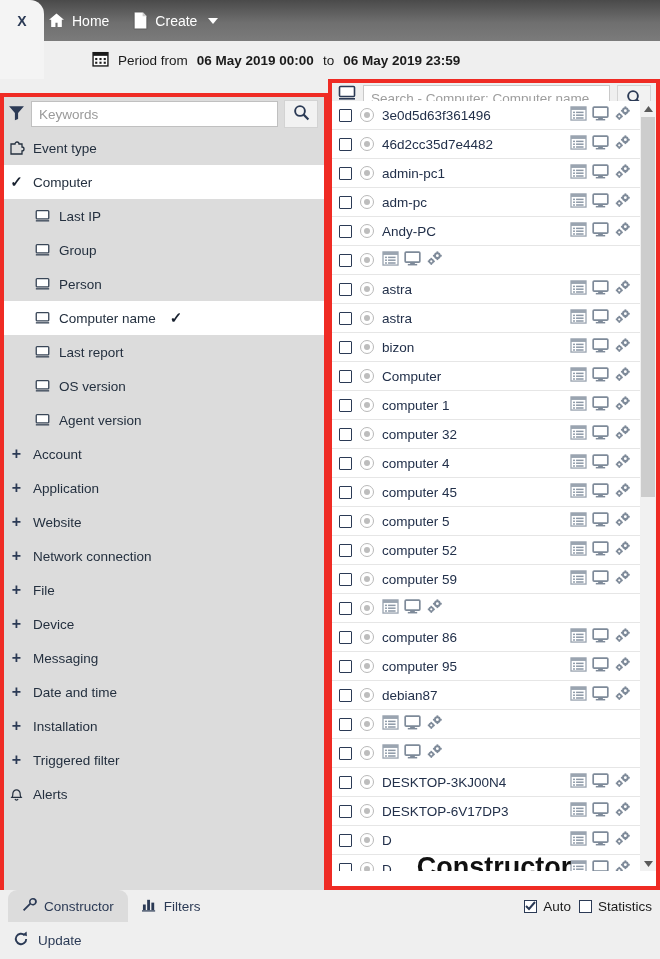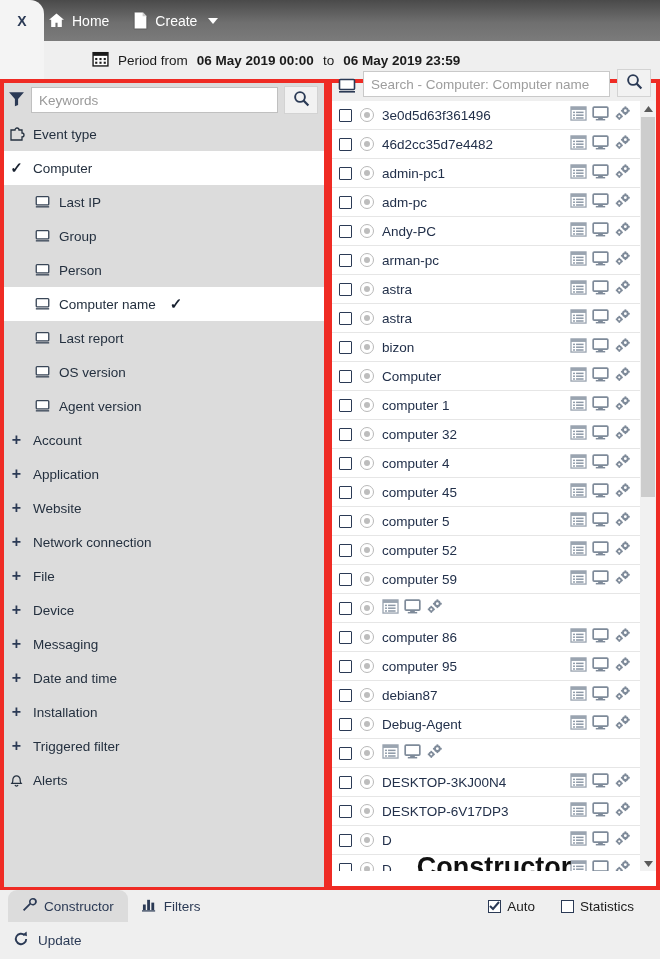--- a/index.html
+++ b/index.html
@@ -37,21 +37,21 @@
   .periodbar b { font-weight:bold; }
   .periodbar-left-fill{
     position:absolute;left:0;top:41px;width:44px;height:38px;background:#f4f4f4;
   }
   .periodbar-left-fill:after{
     content:""; position:absolute; left:0; top:0; width:44px; height:38px;
     background:#f4f4f4;
   }
   
   .redbox { position:absolute; border:4px solid #ef2b24; }
-  #dim-panel { left:0; top:79px; width:328px; height:811px; background:#fef9c3; }
+  #dim-panel { left:0; top:93px; width:328px; height:811px; background:#fef9c3; }
   #con-panel { left:328px; top:79px; width:332px; height:811px; background:#ffffff; }
 
   
   .lp-search {
     height:34px; display:flex; align-items:center; gap:6px;
     padding:4px 6px 4px 4px; background:#dcdcdc;
   }
   .lp-input {
     flex:1; height:26px; border:1px solid #c0c0c0; background:#fff;
     display:flex; align-items:center; padding:0 7px; color:#9a9a9a; font-size:13.5px;
@@ -69,21 +69,21 @@
   .dim-row.child { padding-left:30px; }
   .dim-ico { width:17px; display:flex; align-items:center; justify-content:center; flex:0 0 17px;}
   .plus { font-weight:bold; font-size:16px; color:#2b3a55; line-height:1; }
   .tick { font-weight:bold; font-size:15px; color:#17202e; }
   .watermark {
     color:#ef2b24; font-weight:bold; font-size:27px; text-align:center;
     margin-top:36px; letter-spacing:.2px;
   }
   
   .rp-search {
-    height:18px; display:flex; align-items:flex-end; gap:7px;
+    height:18px; display:flex; align-items:flex-start; gap:7px;
     padding:2px 5px 4px 6px; background:#efefef;
   }
   .rp-input {
     flex:1; height:26px; border:1px solid #c9c9c9; background:#fff;
     display:flex; align-items:center; padding:0 7px; color:#9d9d9d; font-size:13.5px;
   }
   .rows-wrap { position:relative; height:770px; overflow:hidden; background:#fff; }
   .rows { position:absolute; left:0; top:0; right:16px; }
   .row {
     height:29px; display:flex; align-items:center; gap:8px;
@@ -109,21 +109,21 @@
   
   .bottombar {
     position:absolute; left:0; top:890px; width:660px; height:32px;
     background:#efefef; display:flex; align-items:center; padding-left:8px;
   }
   .btab {
     display:flex;align-items:center;gap:7px;height:32px;padding:0 14px;font-size:13.5px;color:#2b3a55;
   }
   .btab.active { background:#dcdcdc; border-top-left-radius:9px; border-top-right-radius:9px; }
   .bspacer { flex:1; }
-  .chk-item { display:flex;align-items:center;gap:6px;font-size:13.5px;color:#1b1b1b;padding-right:26px;}
+  .chk-item { display:flex;align-items:center;gap:6px;font-size:13.5px;color:#1b1b1b;padding-right:8px;}
   .cb2 { width:13px;height:13px;border:1.6px solid #2b3a55;background:#fff;display:flex;align-items:center;justify-content:center;}
   .updatebar {
     position:absolute;left:0;top:922px;width:660px;height:37px;background:#efefef;
     display:flex;align-items:center;gap:9px;padding-left:13px;font-size:13.5px;color:#2b3a55;
   }
 </style>
 </head>
 <body>
 
 <div class="topbar">
@@ -551,21 +551,20 @@
                   <rect x="1.3" y="10.2" width="1.9" height="1.7"></rect>
                   <rect x="6.9" y="10.2" width="1.9" height="1.7"></rect>
                 </g>
                 <circle cx="5" cy="11" r="1.2" fill="#fff"></circle>
               </svg></span>
           </span>
         </div>
         <div class="row">
           <span class="cb"></span>
           <span class="radio"></span>
-          <span class="row-label">arman-pc</span>
           <span class="row-icons">
             <span><svg width="17" height="15" viewBox="0 0 18 16">
                 <rect x="1" y="1" width="16" height="14" fill="#fff" stroke="#9aa4b0" stroke-width="1.4"></rect>
                 <rect x="1" y="1" width="16" height="3.2" fill="#9aa4b0"></rect>
                 <g fill="#8c98a6">
                   <rect x="3.2" y="6" width="2" height="1.6"></rect>
                   <rect x="6.4" y="6" width="8" height="1.6"></rect>
                   <rect x="3.2" y="9" width="2" height="1.6"></rect>
                   <rect x="6.4" y="9" width="8" height="1.6"></rect>
                   <rect x="3.2" y="12" width="2" height="1.6"></rect>
@@ -1222,21 +1221,20 @@
                   <rect x="1.3" y="10.2" width="1.9" height="1.7"></rect>
                   <rect x="6.9" y="10.2" width="1.9" height="1.7"></rect>
                 </g>
                 <circle cx="5" cy="11" r="1.2" fill="#fff"></circle>
               </svg></span>
           </span>
         </div>
         <div class="row">
           <span class="cb"></span>
           <span class="radio"></span>
-          <span class="row-label">Debug-Agent</span>
           <span class="row-icons">
             <span><svg width="17" height="15" viewBox="0 0 18 16">
                 <rect x="1" y="1" width="16" height="14" fill="#fff" stroke="#9aa4b0" stroke-width="1.4"></rect>
                 <rect x="1" y="1" width="16" height="3.2" fill="#9aa4b0"></rect>
                 <g fill="#8c98a6">
                   <rect x="3.2" y="6" width="2" height="1.6"></rect>
                   <rect x="6.4" y="6" width="8" height="1.6"></rect>
                   <rect x="3.2" y="9" width="2" height="1.6"></rect>
                   <rect x="6.4" y="9" width="8" height="1.6"></rect>
                   <rect x="3.2" y="12" width="2" height="1.6"></rect>

